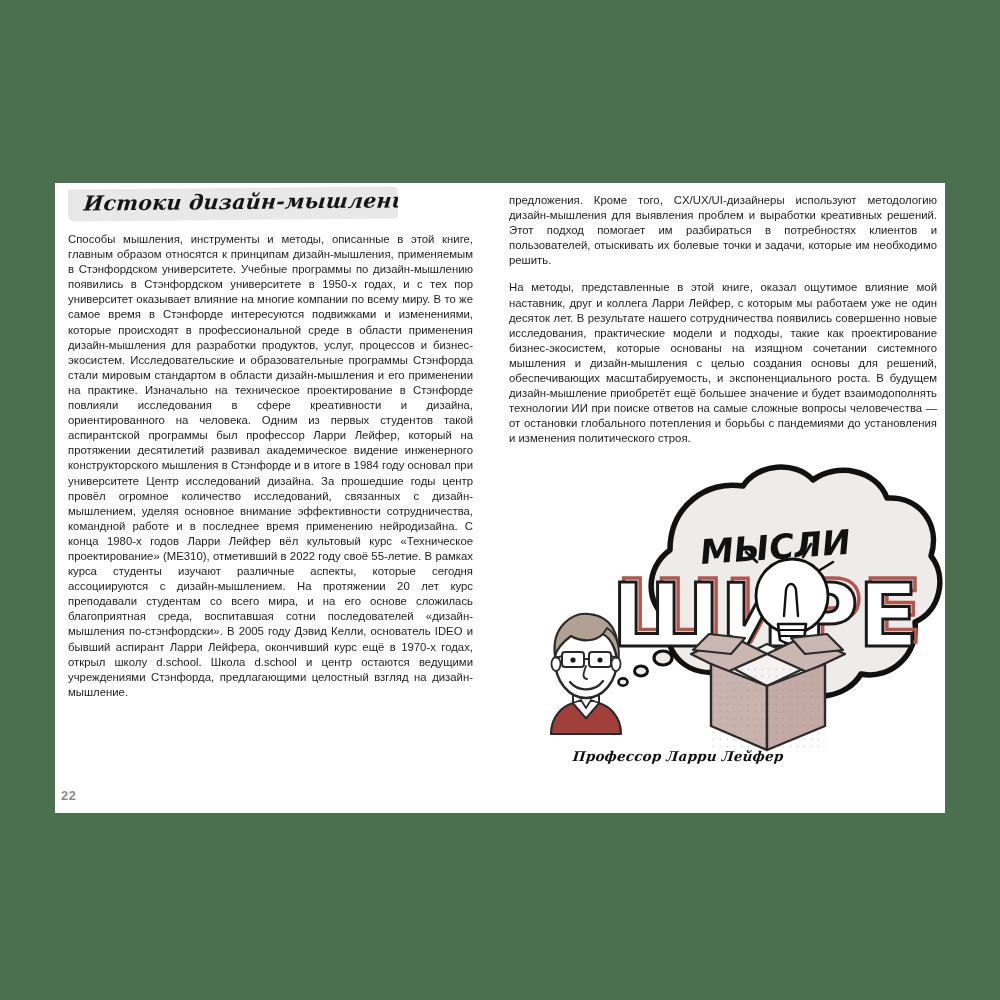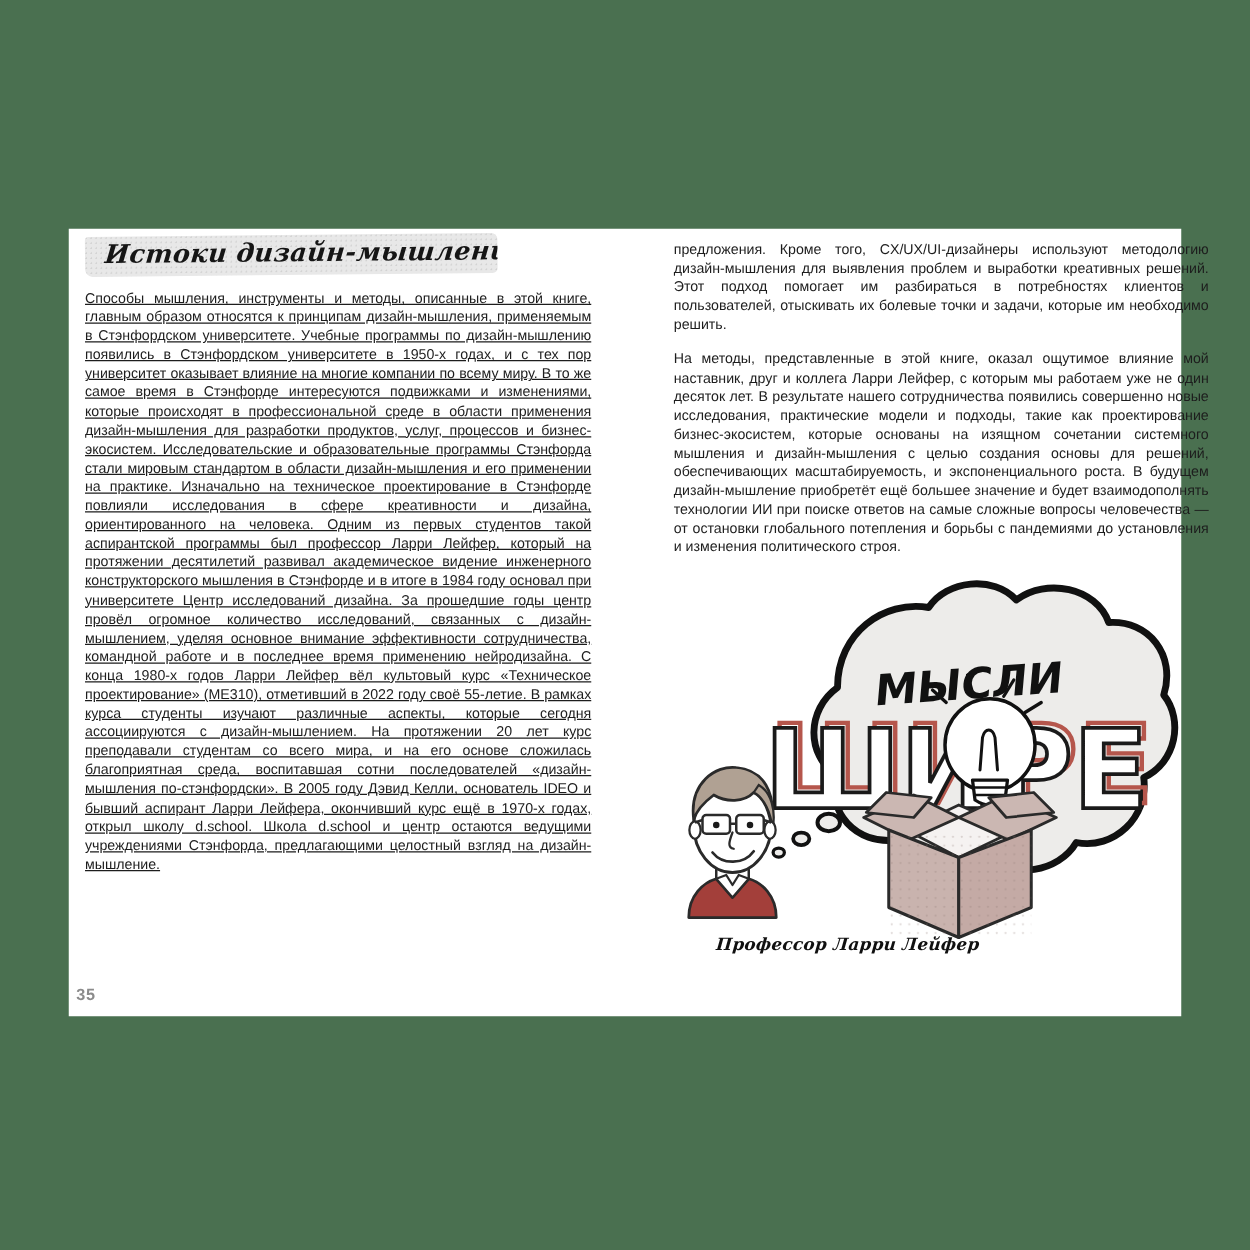--- a/index.html
+++ b/index.html
@@ -67,26 +67,26 @@
   .body-p {
     font-family: "Liberation Sans", sans-serif;
     font-size: 11.35px;
     line-height: 15.1px;
     color: #1d1d1d;
     text-align: justify;
     margin: 0 0 12px 0;
     -webkit-hyphens: none;
     hyphens: none;
   }
-  .col-left .body-p { width: 405px; text-decoration: underline; }
+  .col-left .body-p { width: 405px; }
 
   
   .col-right {
     position: absolute;
-    left: 484px;
+    left: 454px;
     top: 10px;
     width: 430px;
   }
   .col-right .body-p { width: 428px; }
 
   
   .page-number {
     position: absolute;
     left: 6px;
     bottom: 10px;
@@ -141,21 +141,21 @@
     </div>
 
     <p class="body-p">Способы мышления, инструменты и методы, описанные в этой книге, главным образом относятся к принципам дизайн-мышления, применяемым в Стэнфордском университете. Учебные программы по дизайн-мышлению появились в Стэнфордском университете в 1950-х годах, и с тех пор университет оказывает влияние на многие компании по всему миру. В то же самое время в Стэнфорде интересуются подвижками и изменениями, которые происходят в профессиональной среде в области применения дизайн-мышления для разработки продуктов, услуг, процессов и бизнес-экосистем. Исследовательские и образовательные программы Стэнфорда стали мировым стандартом в области дизайн-мышления и его применении на практике. Изначально на техническое проектирование в Стэнфорде повлияли исследования в сфере креативности и дизайна, ориентированного на человека. Одним из первых студентов такой аспирантской программы был профессор Ларри Лейфер, который на протяжении десятилетий развивал академическое видение инженерного конструкторского мышления в Стэнфорде и в итоге в 1984 году основал при университете Центр исследований дизайна. За прошедшие годы центр провёл огромное количество исследований, связанных с дизайн-мышлением, уделяя основное внимание эффективности сотрудничества, командной работе и в последнее время применению нейродизайна. С конца 1980-х годов Ларри Лейфер вёл культовый курс «Техническое проектирование» (ME310), отметивший в 2022 году своё 55-летие. В рамках курса студенты изучают различные аспекты, которые сегодня ассоциируются с дизайн-мышлением. На протяжении 20 лет курс преподавали студентам со всего мира, и на его основе сложилась благоприятная среда, воспитавшая сотни последователей «дизайн-мышления по-стэнфордски». В 2005 году Дэвид Келли, основатель IDEO и бывший аспирант Ларри Лейфера, окончивший курс ещё в 1970-х годах, открыл школу d.school. Школа d.school и центр остаются ведущими учреждениями Стэнфорда, предлагающими целостный взгляд на дизайн-мышление.</p>
   </div>
 
   <div class="col-right">
     <p class="body-p">предложения. Кроме того, CX/UX/UI-дизайнеры используют методологию дизайн-мышления для выявления проблем и выработки креативных решений. Этот подход помогает им разбираться в потребностях клиентов и пользователей, отыскивать их болевые точки и задачи, которые им необходимо решить.</p>
     <p class="body-p">На методы, представленные в этой книге, оказал ощутимое влияние мой наставник, друг и коллега Ларри Лейфер, с которым мы работаем уже не один десяток лет. В результате нашего сотрудничества появились совершенно новые исследования, практические модели и подходы, такие как проектирование бизнес-экосистем, которые основаны на изящном сочетании системного мышления и дизайн-мышления с целью создания основы для решений, обеспечивающих масштабируемость, и экспоненциального роста. В будущем дизайн-мышление приобретёт ещё большее значение и будет взаимодополнять технологии ИИ при поиске ответов на самые сложные вопросы человечества — от остановки глобального потепления и борьбы с пандемиями до установления и изменения политического строя.</p>
   </div>
 
-  <div class="page-number">35</div>
+  <div class="page-number">22</div>
 
   <div class="illustration">
     <svg width="450" height="345" viewBox="0 0 450 345" xmlns="http://www.w3.org/2000/svg">
 
       <g>
         <path d="M175 92
                  C175 48, 212 22, 248 28
                  C262 6, 300 2, 318 22
                  C342 4, 382 12, 392 40
                  C424 38, 446 66, 436 98

